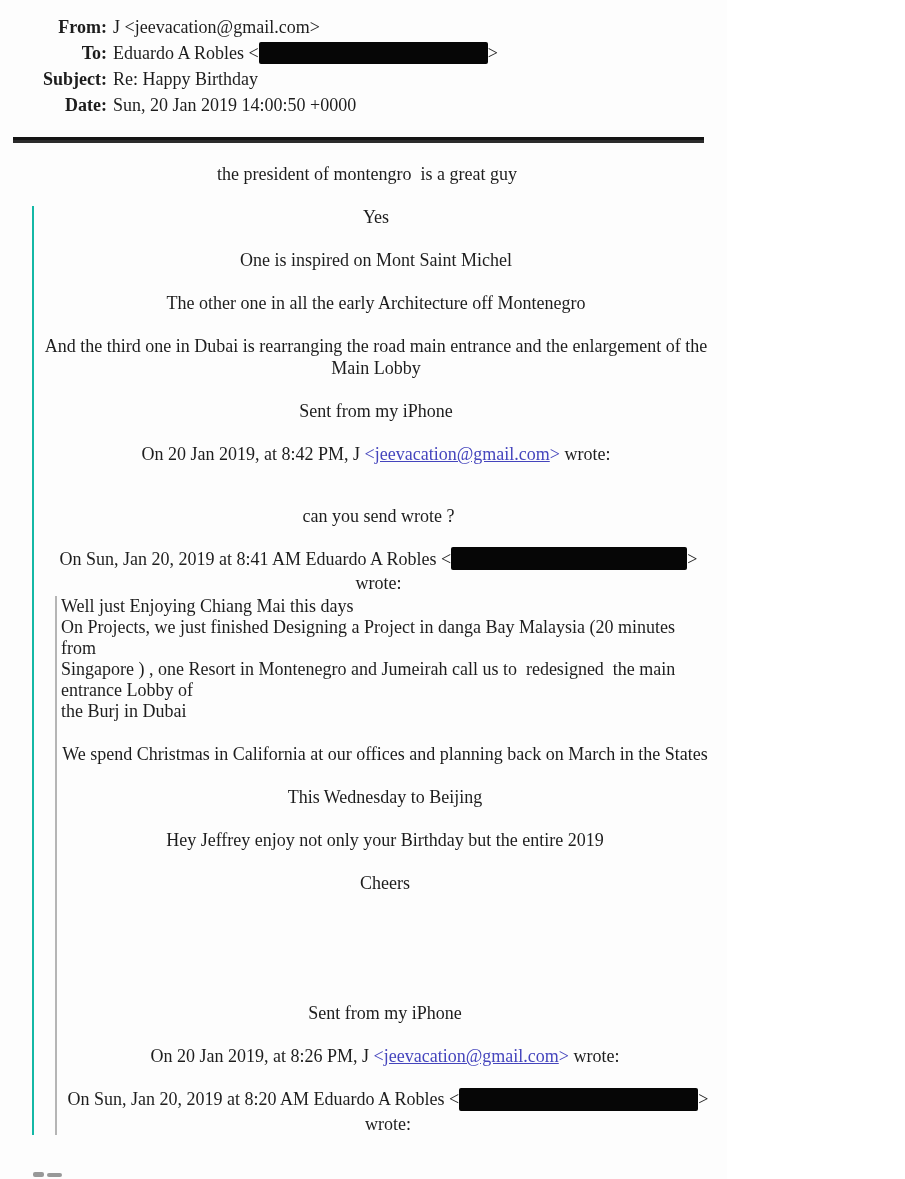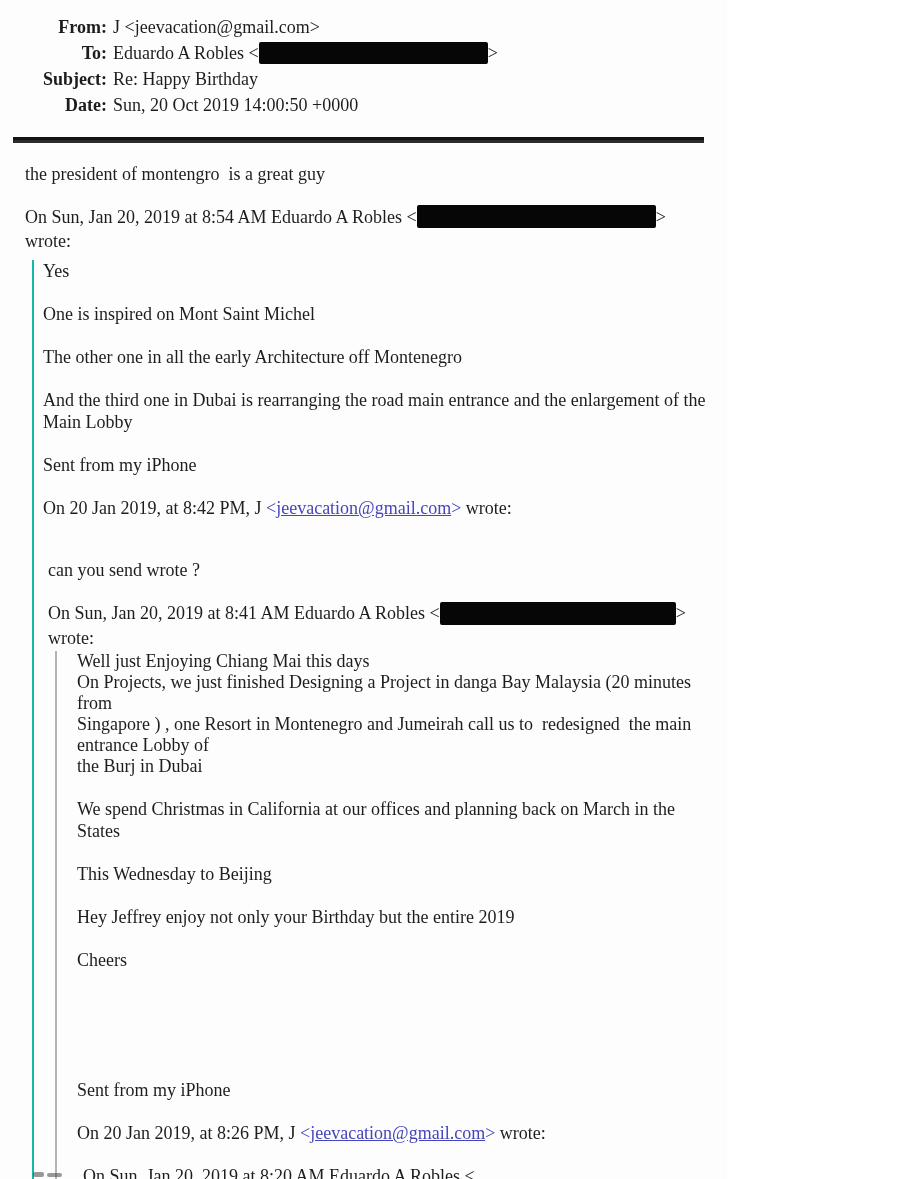--- a/index.html
+++ b/index.html
@@ -25,33 +25,33 @@
   .redact.r-to  { width:229px; height:22px; }
   .redact.r-854 { width:239px; height:23px; }
   .redact.r-841 { width:236px; height:23px; }
   .redact.r-820 { width:239px; height:23px; }
   .rule {
     margin:19px 23px 0 13px; height:6px;
     background:linear-gradient(to bottom,#141414 0,#141414 42%,#f6f6f6 50%,#2b2b2b 58%,#2b2b2b 100%);
   }
   
   .body { padding:0 18px 0 25px; }
-  .body p { margin:0 0 21px 0; white-space:pre-wrap; }
+  .body p { margin:0 0 21px 0; white-space:pre-wrap;text-align:center; }
   p.intro { margin-top:20px; }
   p.attr { margin-bottom:8px; }
   .bq1 {
     border-left:2px solid #14b8a6;
     margin:0 0 0 7px; padding:0 0 0 9px;
   }
   .inner1 { padding-left:5px; }
   p.question { margin-top:40px; }
   p.attr841 { margin-bottom:2px; }
   .bq2 {
     border-left:2px solid #b5b5b5;
-    margin:0 0 0 7px; padding:0 0 0 20px;
+    margin:0 0 0 7px; padding:0 0 0 4px;
   }
   .tight div { line-height:21px; white-space:pre-wrap; }
   .tight { margin-bottom:21px; }
   .spacer { height:87px; }
   .inner2 { padding-left:6px; }
   p.reply { margin-top:39px; }
   p.last { margin-bottom:0; }
   a.maillink, .bracket { color:#4545bd; }
   a.maillink { text-decoration:underline; cursor:pointer; }
   .cutoff-a, .cutoff-b {
@@ -73,31 +73,30 @@
     <div class="hdr-row">
       <span class="hdr-label">To:</span>
       <span class="hdr-value"><span>Eduardo A Robles &lt;</span><span class="redact r-to"></span><span>&gt;</span></span>
     </div>
     <div class="hdr-row">
       <span class="hdr-label">Subject:</span>
       <span class="hdr-value">Re: Happy Birthday</span>
     </div>
     <div class="hdr-row">
       <span class="hdr-label">Date:</span>
-      <span class="hdr-value">Sun, 20 Oct 2019 14:00:50 +0000</span>
+      <span class="hdr-value">Sun, 20 Jan 2019 14:00:50 +0000</span>
     </div>
   </div>
 
   <div class="rule"></div>
 
   <div class="body">
 
     <p class="intro">the president of montengro  is a great guy</p>
 
-    <p class="attr"><span>On Sun, Jan 20, 2019 at 8:54 AM Eduardo A Robles &lt;</span><span class="redact r-854"></span><span>&gt; wrote:</span></p>
 
     <blockquote class="bq1">
       <p>Yes</p>
       <p>One is inspired on Mont Saint Michel</p>
       <p>The other one in all the early Architecture off Montenegro</p>
       <p>And the third one in Dubai is rearranging the road main entrance and the enlargement of the Main Lobby</p>
       <p>Sent from my iPhone</p>
 
       <p><span>On 20 Jan 2019, at 8:42 PM, J </span><span class="bracket">&lt;</span><a class="maillink">jeevacation@gmail.com</a><span class="bracket">&gt;</span><span> wrote:</span></p>
 

